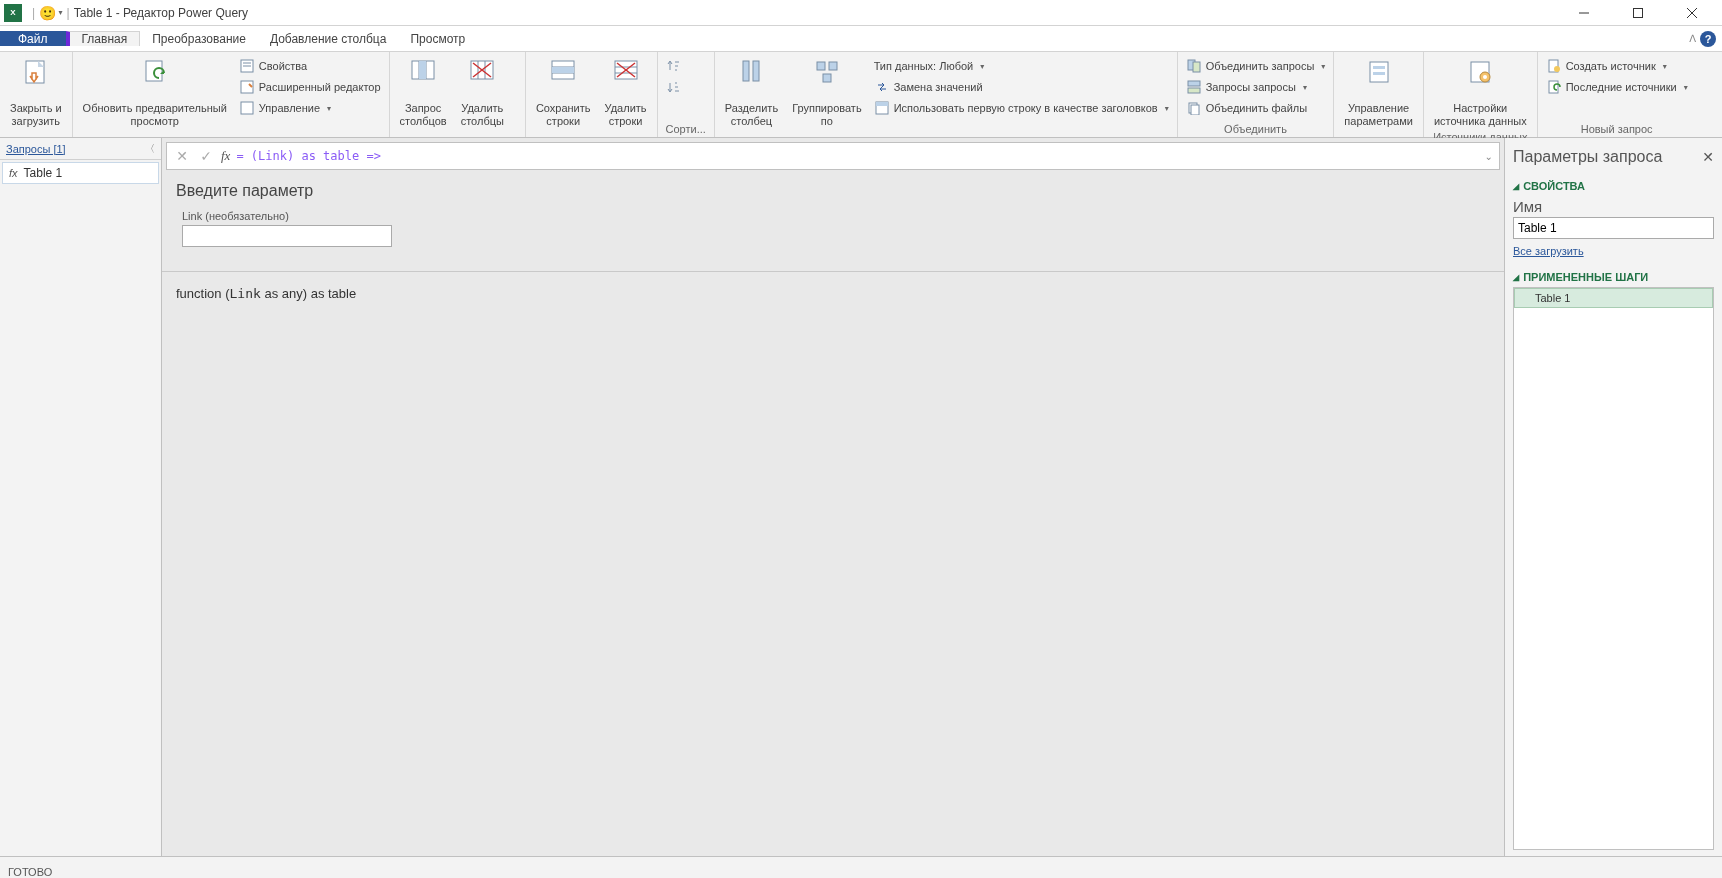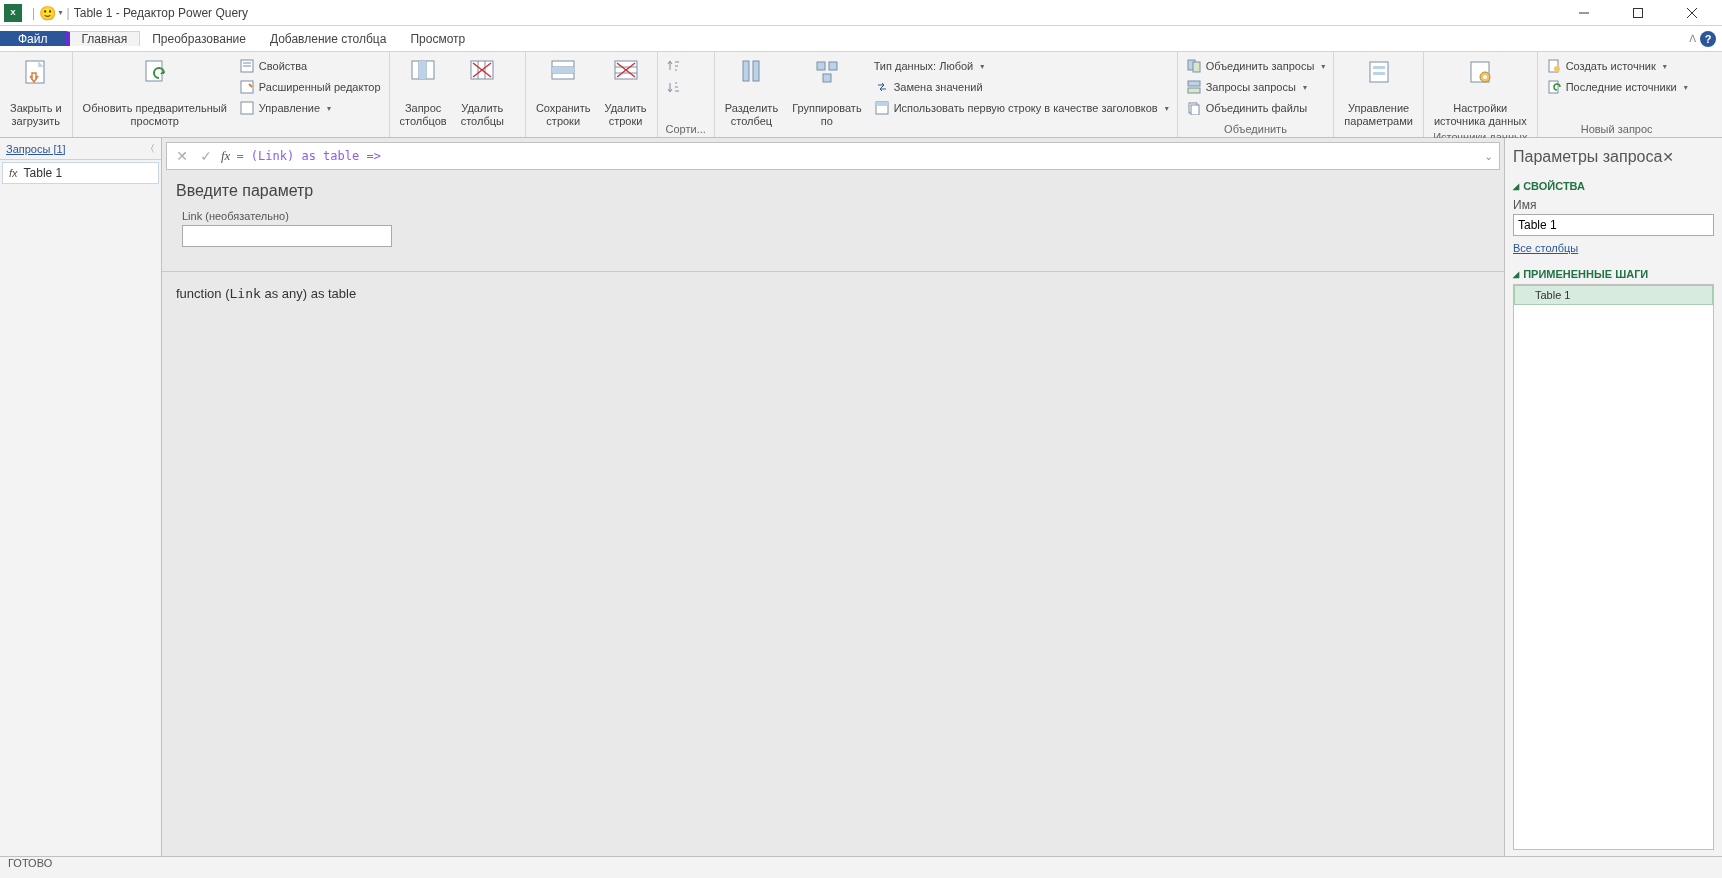--- a/index.html
+++ b/index.html
@@ -58,31 +58,31 @@
 .param-area h2 { font-size: 16px; font-weight: 400; color: #444; margin-bottom: 10px; }
 .param-area .field-label { font-size: 11px; color: #555; margin-left: 6px; margin-bottom: 3px; }
 .param-area input[type=text] { width: 210px; height: 22px; border: 1px solid #aaa; background: #fff; margin-left: 6px; margin-bottom: 12px; padding: 0 4px; font-size: 12px; }
 .param-area .btns { display: flex; gap: 8px; margin-left: 6px; }
 .param-area button { height: 24px; padding: 0 12px; font-size: 11px; border: 1px solid #999; background: linear-gradient(#fdfdfd,#ececec); color: #333; }
 
 .func-sig { padding: 14px; font-size: 13px; color: #333; }
 .func-sig .mono { font-family: Consolas, monospace; }
 
 .right-panel { width: 218px; background: #f3f3f3; border-left: 1px solid #c0c0c0; display: flex; flex-direction: column; padding: 6px 8px; }
-.right-panel .header { display: flex; align-items: center; font-size: 16px; color: #555; padding: 4px 0 10px 0; }
+.right-panel .header { display: flex; align-items: center; justify-content: space-between; font-size: 16px; color: #555; padding: 4px 0 10px 0; }
 .right-panel .header .close { color: #555; font-size: 14px; }
 .right-panel .section-title { font-size: 11px; font-weight: bold; color: #217346; padding: 4px 0; display: flex; align-items: center; gap: 4px; }
 .right-panel .section-title::before { content: "◢"; font-size: 8px; color: #217346; transform: rotate(0deg); }
-.right-panel .prop-label { font-size: 12px; color: #555; margin: 2px 0; }
+.right-panel .prop-label { font-size: 15px; color: #555; margin: 2px 0; }
 .right-panel input.name { width: 100%; height: 22px; border: 1px solid #aaa; background: #fff; padding: 0 4px; font-size: 12px; margin-bottom: 6px; }
 .right-panel .link { color: #2b579a; font-size: 11px; margin-bottom: 10px; display: block; }
 .right-panel .steps { flex: 1; border: 1px solid #c0c0c0; background: #fff; }
 .right-panel .steps .step { height: 20px; display: flex; align-items: center; padding: 0 20px; font-size: 11px; background: #d7ebde; border: 1px solid #a8ccb2; }
 
-.statusbar { height: 22px; background: #f3f3f3; border-top: 1px solid #c0c0c0; display: flex; align-items: flex-start; padding: 0 8px; font-size: 11px; color: #555; }
+.statusbar { height: 22px; background: #f3f3f3; border-top: 1px solid #c0c0c0; display: flex; align-items: flex-end; padding: 0 8px; font-size: 11px; color: #555; }
 
 svg { display: block; }
 </style>
 </head>
 <body>
 
 <div class="titlebar">
   <div class="app-icon">
       <span>X</span>
     </div>
@@ -452,21 +452,21 @@
   </div>
 
   <div class="right-panel">
     <div class="header">
       <span>Параметры запроса</span>
       <span class="close">✕</span>
     </div>
     <div class="section-title">СВОЙСТВА</div>
     <div class="prop-label">Имя</div>
     <input class="name" type="text" value="Table 1" style="">
-    <a class="link" href="#">Все столбцы</a>
+    <a class="link" href="#">Все загрузить</a>
     <div class="section-title">ПРИМЕНЕННЫЕ ШАГИ</div>
     <div class="steps">
       <div class="step">Table 1</div>
     </div>
   </div>
 </div>
 
 <div class="statusbar">
   <span>ГОТОВО</span>
 </div>

